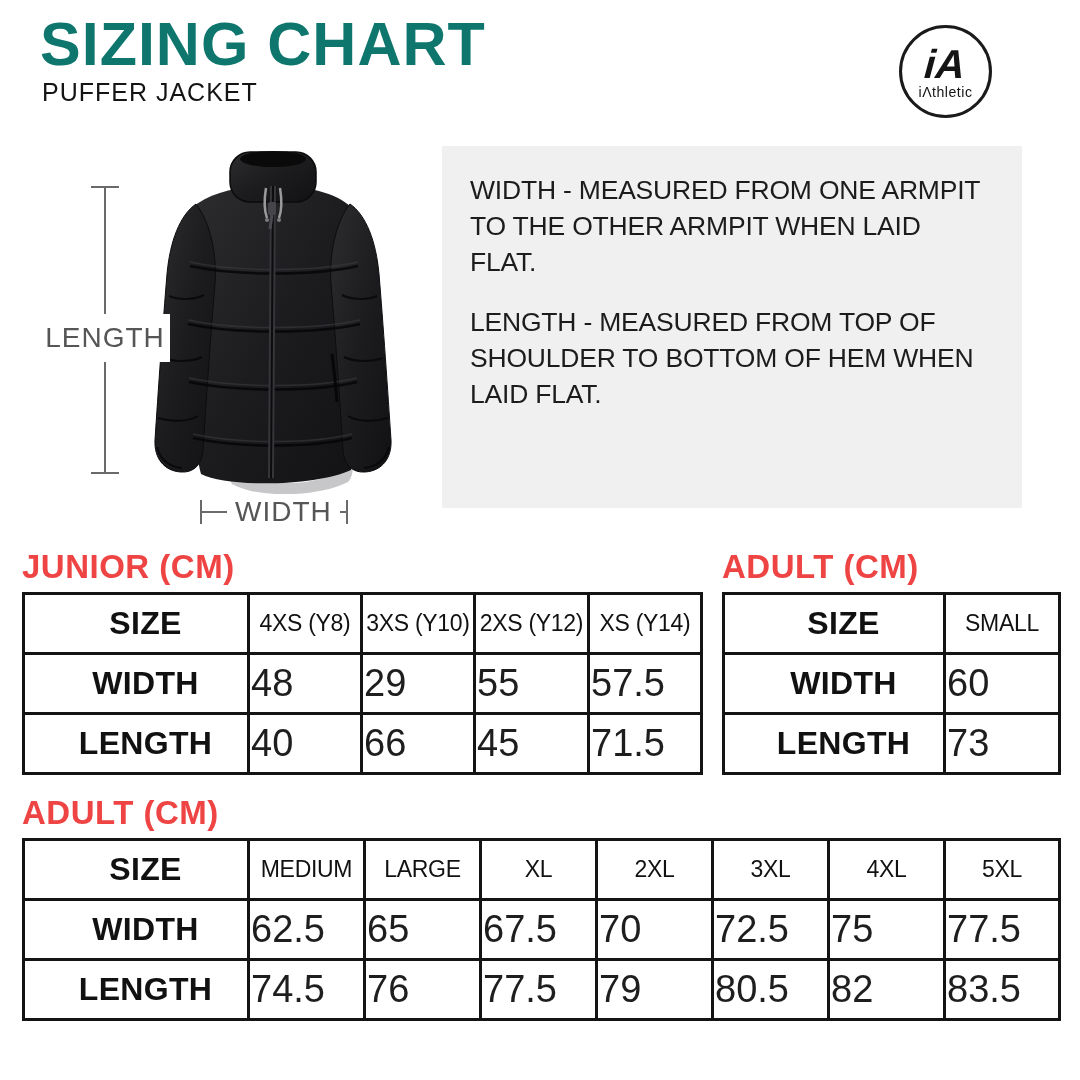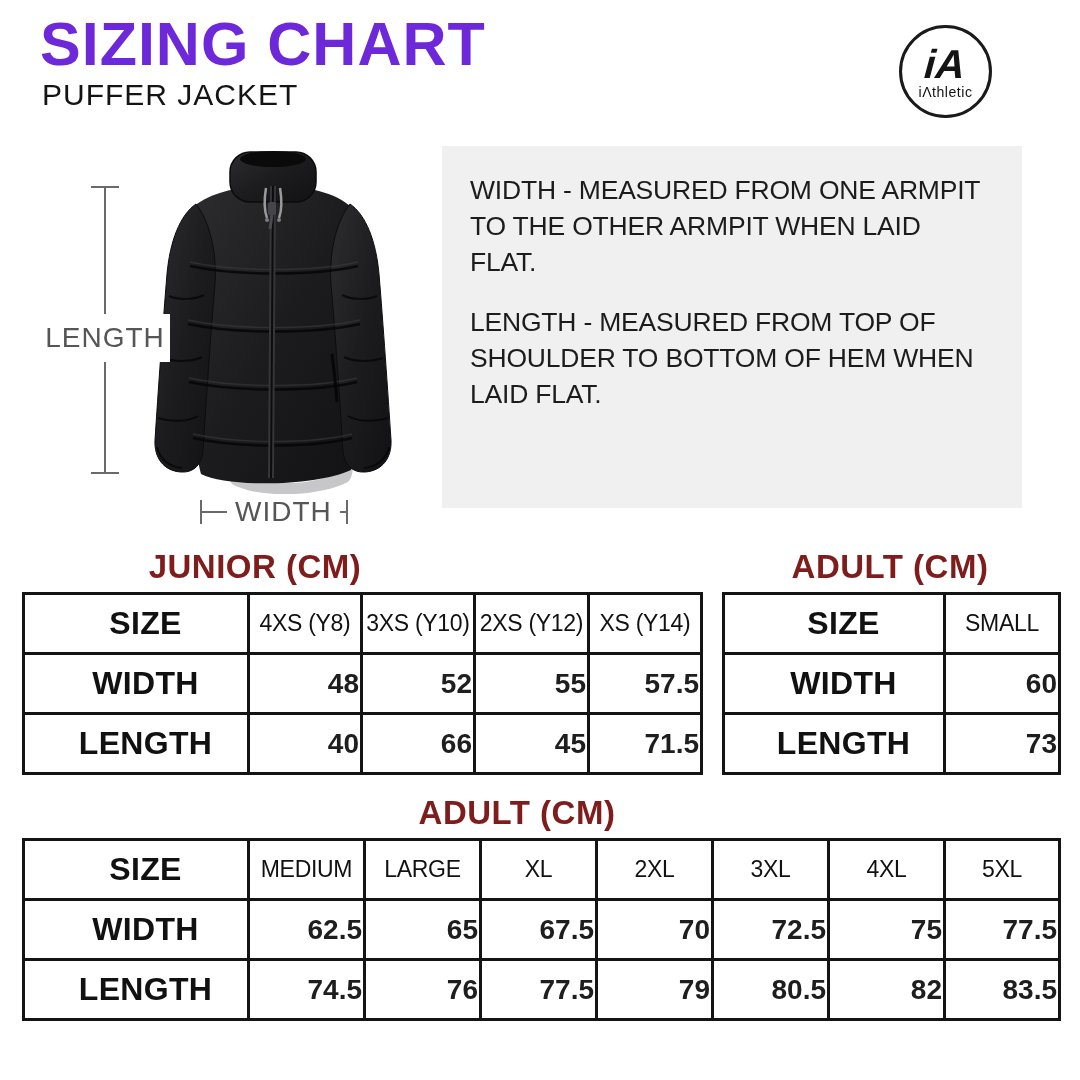--- a/index.html
+++ b/index.html
@@ -1,22 +1,22 @@
 <!DOCTYPE html>
 <html><head>
 <meta charset="utf-8">
 <style>
   html,body{margin:0;padding:0;background:#fff;}
   .canvas{position:relative;width:1080px;height:1080px;background:#fff;overflow:hidden;
           font-family:"Liberation Sans",sans-serif;color:#111;}
 
   
   .title{position:absolute;left:40px;top:14px;font-size:61px;font-weight:900;
-         letter-spacing:1px;line-height:1;color:#6d28d9;}
-  .subtitle{position:absolute;left:42px;top:78px;font-size:30px;font-weight:400;
+         letter-spacing:1px;line-height:1;color:#0f766e;}
+  .subtitle{position:absolute;left:42px;top:78px;font-size:25px;font-weight:400;
             letter-spacing:1px;color:#141414;}
 
   .logo{position:absolute;left:897px;top:23px;width:97px;height:97px;}
   .logo svg{display:block;width:100%;height:100%;}
 
   
   .jacket{position:absolute;left:140px;top:144px;width:266px;height:350px;}
   .jacket svg{display:block;width:100%;height:100%;}
 
   .len-line{position:absolute;left:104px;top:186px;width:2px;height:288px;background:#6a6a6a;}
@@ -32,30 +32,30 @@
              font-size:28px;color:#565656;letter-spacing:1px;}
 
   
   .notes{position:absolute;left:442px;top:146px;width:580px;height:362px;box-sizing:border-box;
          background:#f1f0f0;padding:26px 28px;}
   .notes p{margin:0 0 24px 0;font-size:26.5px;line-height:36px;color:#1c1c1c;letter-spacing:-0.2px;}
   .notes p:last-child{margin-bottom:0;}
 
   
   .tbl-title{position:absolute;font-size:33px;font-weight:800;letter-spacing:.5px;
-             text-align:center;color:#7f1d1d;}
+             color:#ef4444;}
   .t-junior-title{left:22px;top:548px;width:466px;}
   .t-adults-title{left:722px;top:548px;width:336px;}
   .t-adultl-title{left:22px;top:794px;width:990px;}
 
   table{border-collapse:collapse;table-layout:fixed;position:absolute;background:#fff;}
   td{border:3px solid #141414;height:55px;overflow:hidden;white-space:nowrap;vertical-align:middle;}
   td.lbl{font-weight:bold;font-size:32px;padding-left:20px;text-align:center;letter-spacing:.3px;}
   td.hdr{font-weight:normal;font-size:23px;text-align:center;letter-spacing:-0.3px;}
-  td.val{font-size:28px;font-weight:700;text-align:right;color:#1e1e1e;}
+  td.val{font-size:38px;font-weight:400;text-align:left;color:#1e1e1e;}
 
   .t-junior{left:22px;top:592px;width:678px;}
   .t-adults{left:722px;top:592px;width:336px;}
   .t-adultl{left:22px;top:838px;width:1036px;}
 </style>
 </head>
 <body>
 
 <div class="canvas">
 
@@ -151,21 +151,21 @@
         <tr>
       <td class="lbl">SIZE</td>
       <td class="hdr">4XS (Y8)</td>
       <td class="hdr">3XS (Y10)</td>
       <td class="hdr">2XS (Y12)</td>
       <td class="hdr">XS (Y14)</td>
     </tr>
     <tr>
       <td class="lbl">WIDTH</td>
       <td class="val">48</td>
-      <td class="val">52</td>
+      <td class="val">29</td>
       <td class="val">55</td>
       <td class="val">57.5</td>
     </tr>
     <tr>
       <td class="lbl">LENGTH</td>
       <td class="val">40</td>
       <td class="val">66</td>
       <td class="val">45</td>
       <td class="val">71.5</td>
     </tr>

